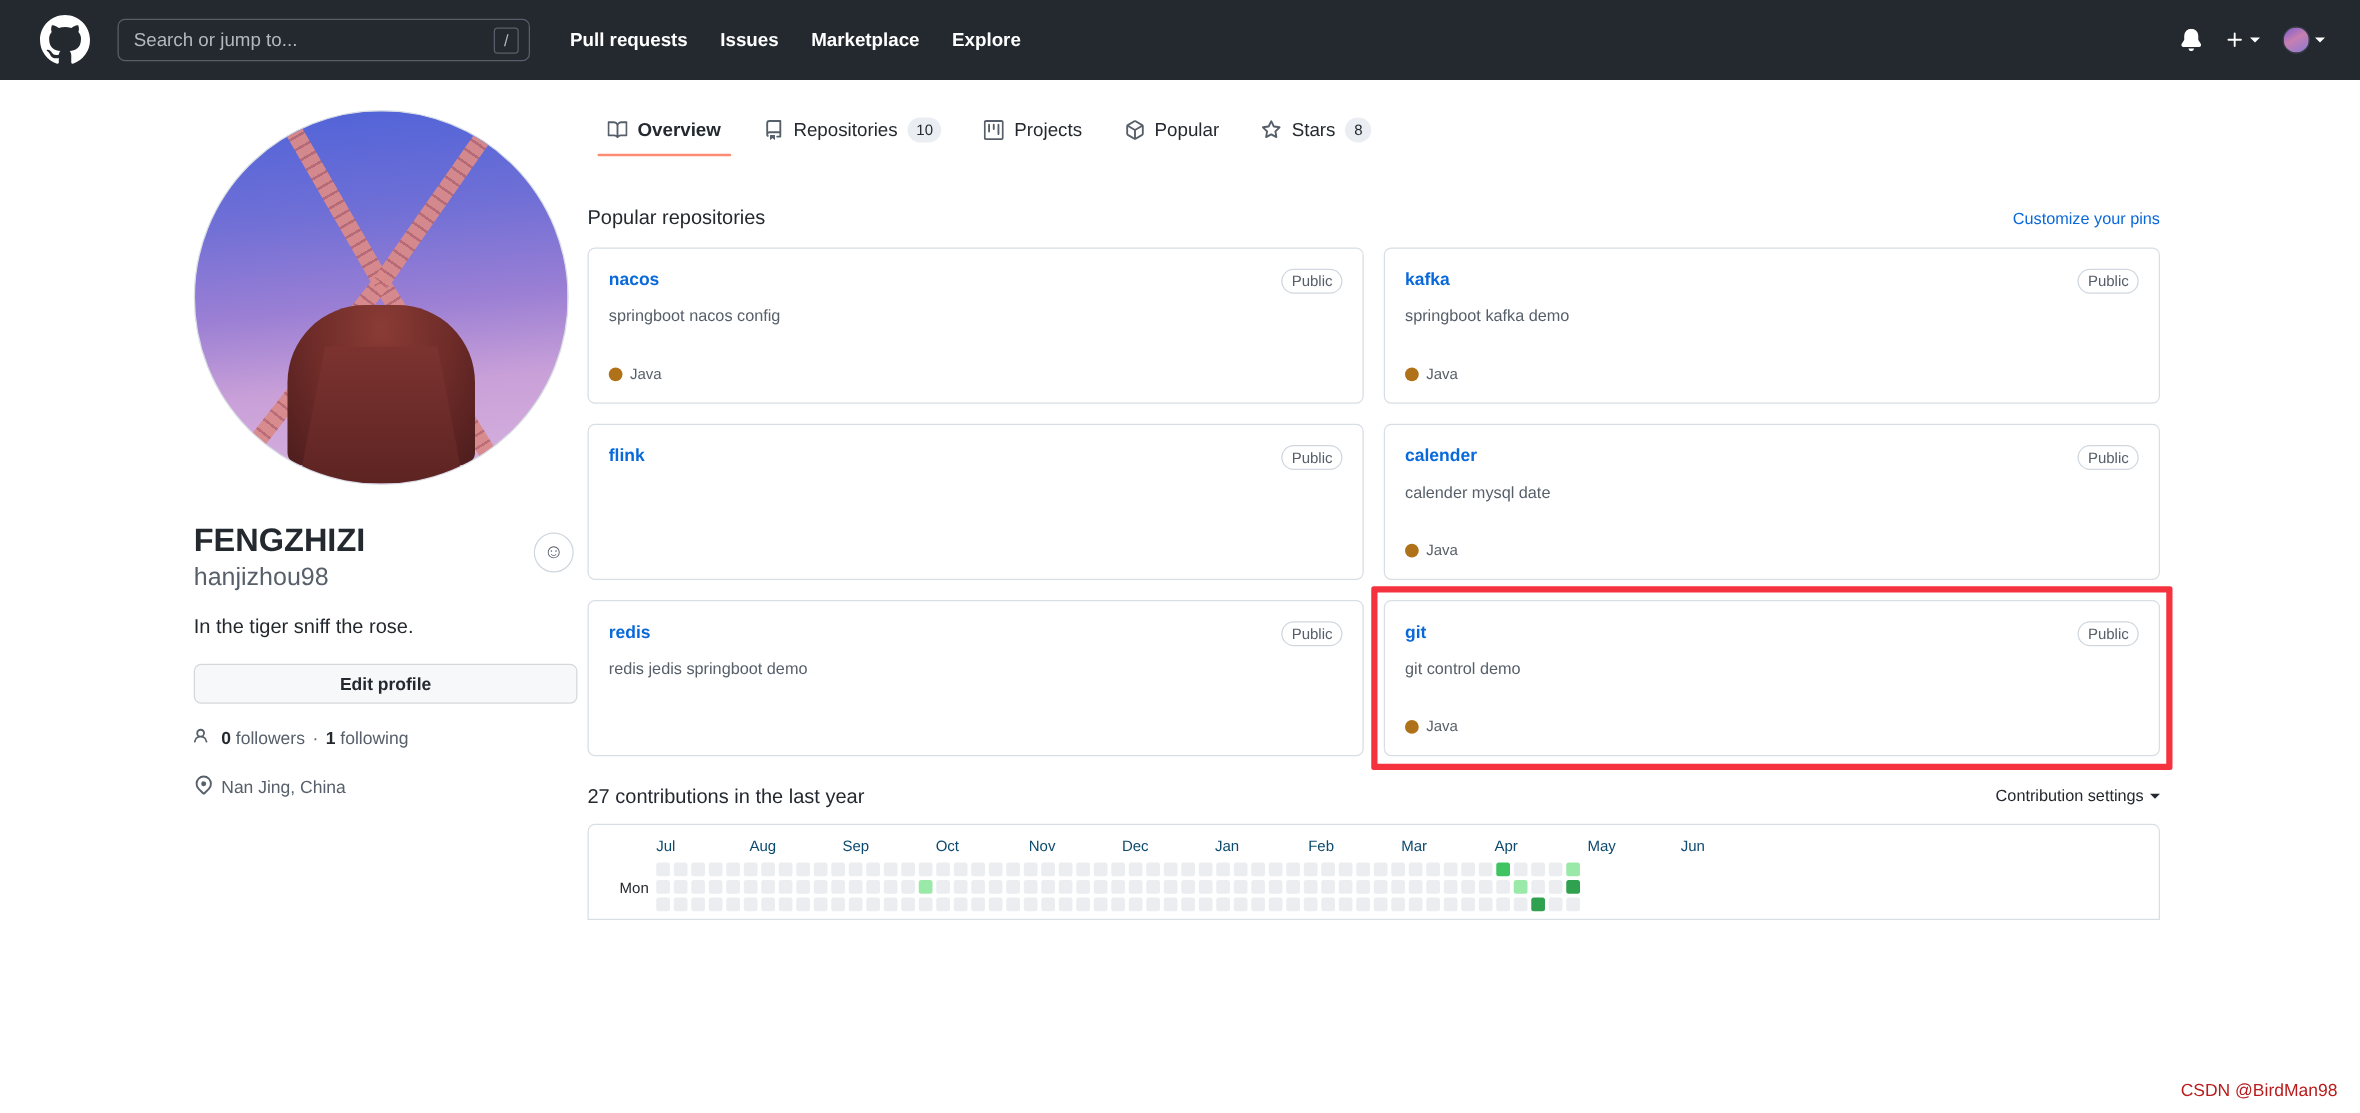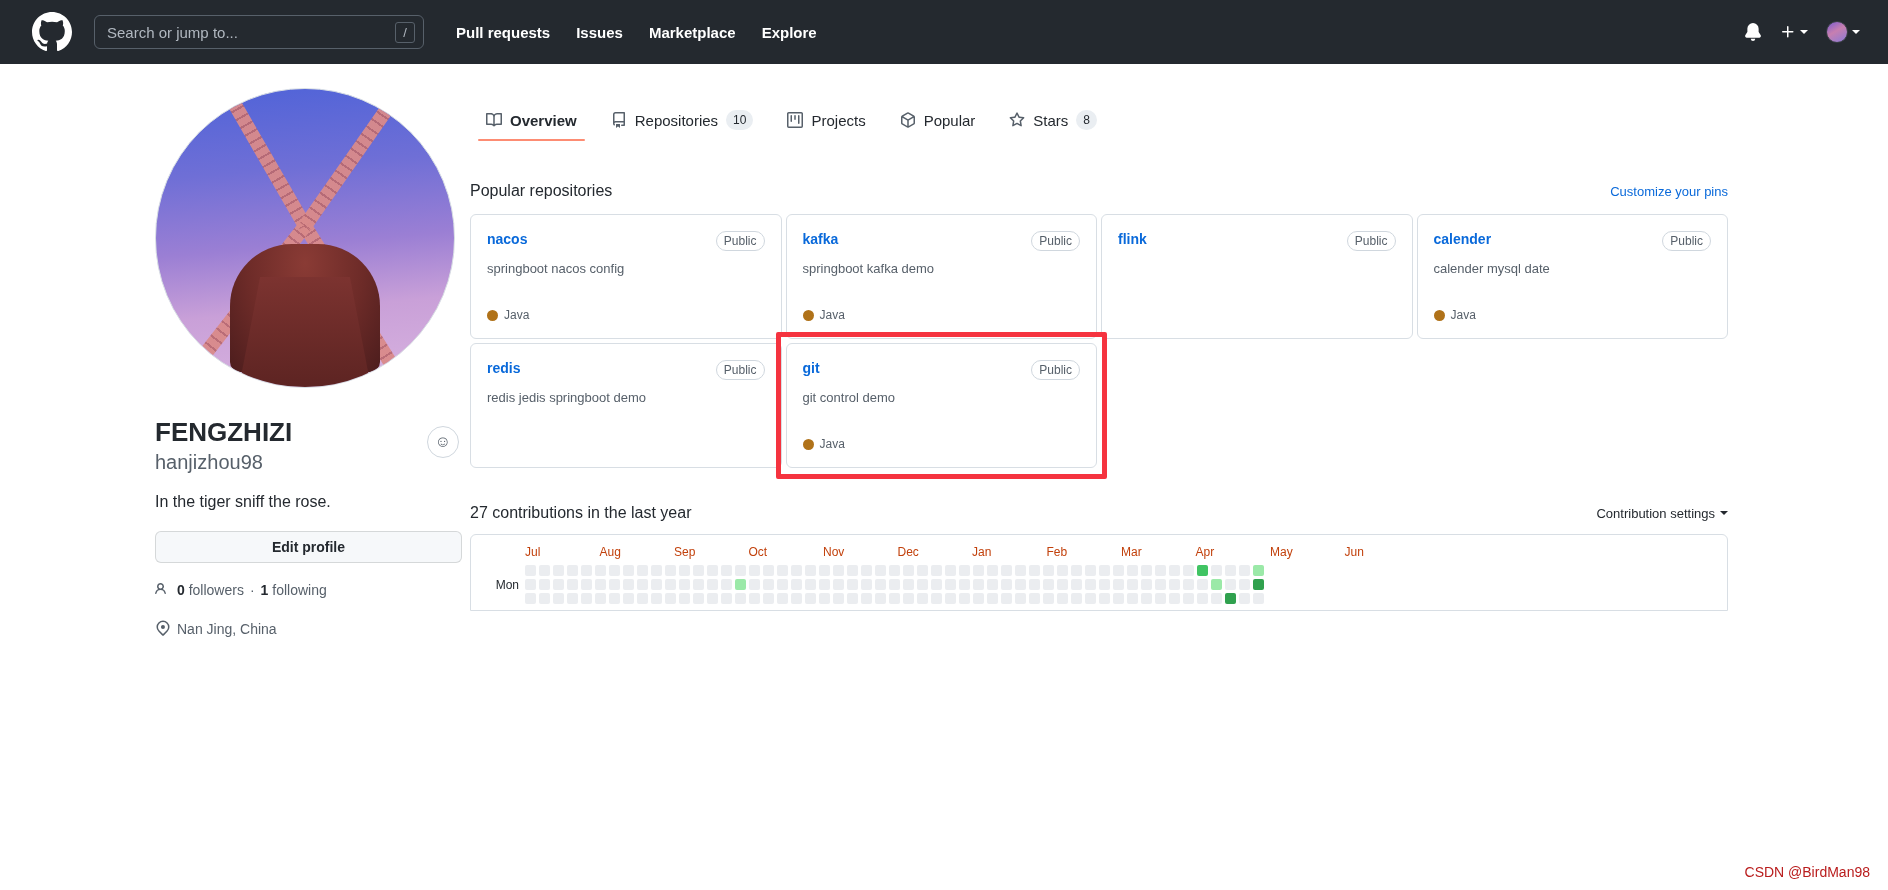--- a/index.html
+++ b/index.html
@@ -95,67 +95,67 @@
     background: #f6f8fa; color: #24292f; font-size: 14px; font-weight: bold;
     display: flex; align-items: center; justify-content: center;
   }
   .meta-row { display: flex; align-items: center; gap: 6px; margin-top: 18px; font-size: 14px; color: #57606a; }
   .meta-row svg { fill: #57606a; flex: 0 0 auto; }
   .meta-row b { color: #24292f; font-weight: bold; }
   .meta-row a { color: #57606a; text-decoration: none; }
   .dot-sep { color: #57606a; }
   .loc-row { margin-top: 20px; }
   
-  .main { flex: 1; padding-top: 16px; padding-right: 130px; }
+  .main { flex: 1; padding-top: 0; padding-right: 130px; }
   .tabs { display: flex; align-items: center; gap: 2px; height: 62px; padding-top: 22px; }
   .tab {
     display: flex; align-items: center; gap: 8px;
     padding: 8px 16px 12px 16px; font-size: 15px; color: #24292f;
     position: relative; white-space: nowrap;
   }
   .tab svg { fill: #57606a; display: block; }
   .tab.active { font-weight: bold; }
   .tab.active::after {
     content: ""; position: absolute; left: 8px; right: 8px; bottom: 0;
     height: 2px; background: #fd8c73; border-radius: 2px;
   }
   .counter {
     background: #eaeef2; color: #24292f; border-radius: 10px;
     font-size: 12px; padding: 1px 7px; font-weight: normal; line-height: 18px;
   }
   .pop-head { display: flex; align-items: baseline; justify-content: space-between; margin-top: 40px; }
   .pop-title { font-size: 16px; color: #24292f; }
   .pop-link { font-size: 13px; color: #0969da; text-decoration: none; }
-  .repo-grid { display: grid; grid-template-columns: 1fr 1fr 1fr 1fr; gap: 4px; margin-top: 14px; }
+  .repo-grid { display: grid; grid-template-columns: 1fr 1fr; gap: 16px; margin-top: 14px; }
   .repo-card {
     border: 1px solid #d8dee4; border-radius: 6px; padding: 16px;
     height: 125px; display: flex; flex-direction: column; background: #fff;
   }
   .repo-top { display: flex; align-items: flex-start; justify-content: space-between; }
   .repo-name { font-size: 14px; font-weight: bold; color: #0969da; text-decoration: none; }
   .vis-badge {
     font-size: 12px; color: #57606a; border: 1px solid #d0d7de;
     border-radius: 10px; padding: 0 7px; line-height: 18px;
   }
   .repo-desc { font-size: 13px; color: #57606a; margin-top: 10px; flex: 1; }
   .repo-lang { display: flex; align-items: center; gap: 6px; font-size: 12px; color: #57606a; }
   .lang-dot { width: 11px; height: 11px; border-radius: 50%; background: #b07219; display: inline-block; }
   .cell-highlight { position: relative; }
   .cell-highlight::before {
     content: ""; position: absolute; left: -10px; top: -11px; right: -10px; bottom: -11px;
     border: 5px solid #f5333f; border-radius: 2px; pointer-events: none;
   }
-  .contrib-head { display: flex; align-items: center; justify-content: space-between; margin-top: 36px; }
+  .contrib-head { display: flex; align-items: flex-start; justify-content: space-between; margin-top: 24px; }
   .contrib-title { font-size: 16px; color: #24292f; }
   .contrib-settings { font-size: 13px; color: #24292f; display: flex; align-items: center; gap: 5px; }
   .graph-box {
     margin-top: 12px; border: 1px solid #d8dee4; border-top-left-radius: 6px;
     border-top-right-radius: 6px; padding: 10px 14px 0 14px; background: #fff;
   }
-  .months { display: flex; margin-left: 40px; height: 18px; font-size: 12px; color: #c2410c; }
+  .months { display: flex; margin-left: 40px; height: 18px; font-size: 12px; color: #0c4a6e; }
   .month { width: 74.5px; flex: 0 0 auto; }
   .grid-area { display: flex; margin-top: 2px; }
   .day-labels {
     width: 40px; flex: 0 0 auto; font-size: 12px; color: #24292f;
     display: flex; flex-direction: column; text-align: right; padding-right: 6px;
   }
   .day-label { height: 15px; line-height: 11px; }
   .weeks { display: flex; gap: 3px; }
   .week { display: flex; flex-direction: column; gap: 3px; }
   .day { width: 11px; height: 11px; border-radius: 2px; background: #ebedf0; }

